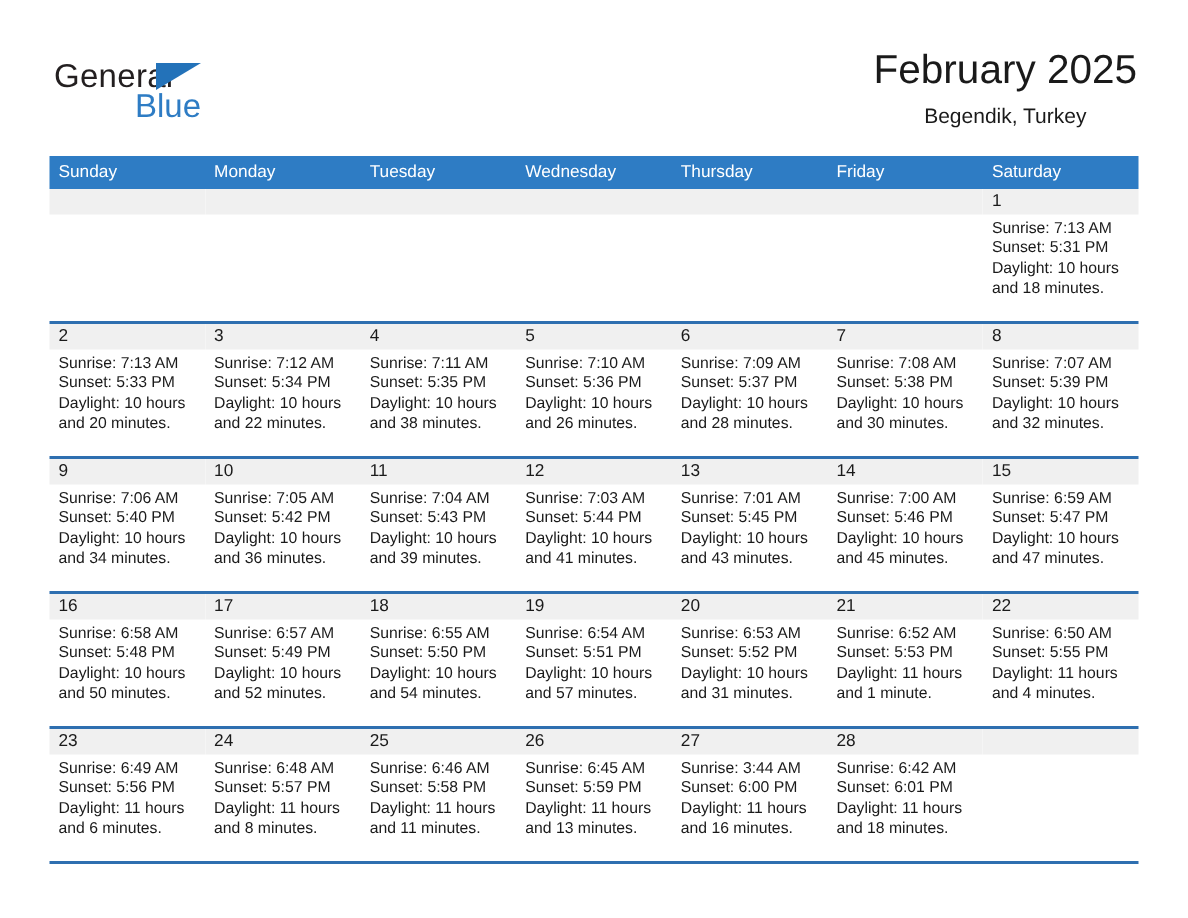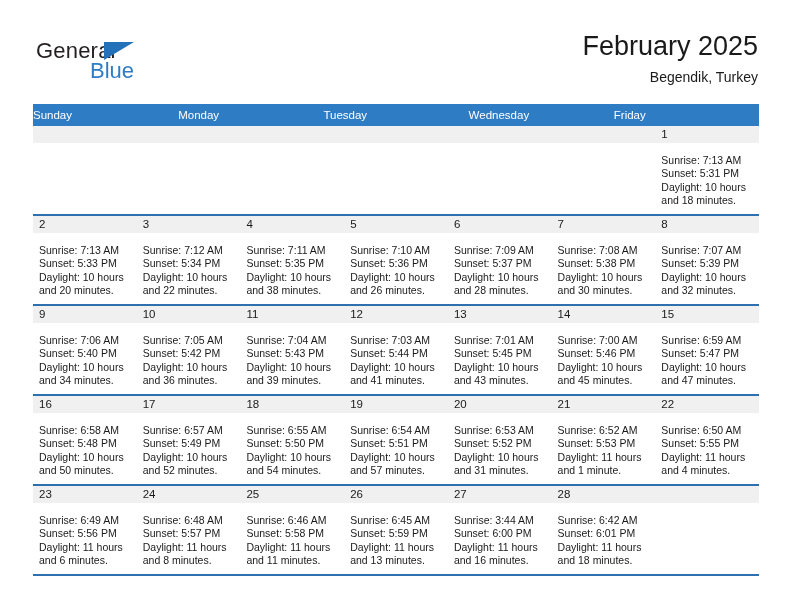--- a/index.html
+++ b/index.html
@@ -60,21 +60,21 @@
     top: 20px;
     font-size: 22px;
     color: #2e7cc4;
     font-family: "Liberation Sans", sans-serif;
   }
 
   .title-block {
     position: absolute;
     right: 34px;
     top: 30px;
-    text-align: right;
+    text-align: center;
   }
   .cal-title {
     font-size: 27px;
     color: #1a1a1a;
     font-weight: normal;
     line-height: 32px;
     white-space: nowrap;
   }
   .cal-subtitle {
     font-size: 14px;
@@ -95,21 +95,21 @@
     display: flex;
     background: #2e7cc4;
     height: 22px;
   }
   .weekday {
     flex: 1 1 0;
     min-width: 0;
     color: #ffffff;
     font-size: 11.5px;
     line-height: 22px;
-    padding-left: 0;
+    padding-left: 6px;
     box-sizing: border-box;
     white-space: nowrap;
   }
   .week-row {
     display: flex;
     border-bottom: 2px solid #2e6fb0;
     background: #ffffff;
   }
   .week-row.first {
     border-top: none;
@@ -127,21 +127,20 @@
     background: #f0f0f0;
     font-size: 11.5px;
     line-height: 17px;
     padding-left: 6px;
     color: #1a1a1a;
     box-sizing: border-box;
   }
   .day-body {
     padding: 3px 6px 0 6px;
     box-sizing: border-box;
-    margin-top: 8px;
   }
   .day-line {
     font-size: 10.5px;
     line-height: 13.4px;
     color: #1a1a1a;
     white-space: nowrap;
   }
   .empty .day-number-band {
     background: #f0f0f0;
   }
@@ -166,21 +165,23 @@
 
   </div>
 
   <div class="calendar">
 
     <div class="weekday-row">
       <div class="weekday">Sunday</div>
       <div class="weekday">Monday</div>
       <div class="weekday">Tuesday</div>
       <div class="weekday">Wednesday</div>
+      <div class="weekday">Thursday</div>
       <div class="weekday">Friday</div>
+      <div class="weekday">Saturday</div>
     </div>
 
     <div id="weeks-container">
         <div class="week-row first">
           <div class="day-cell empty">
             <div class="day-number-band"></div>
           </div>
           <div class="day-cell empty">
             <div class="day-number-band"></div>
           </div>

